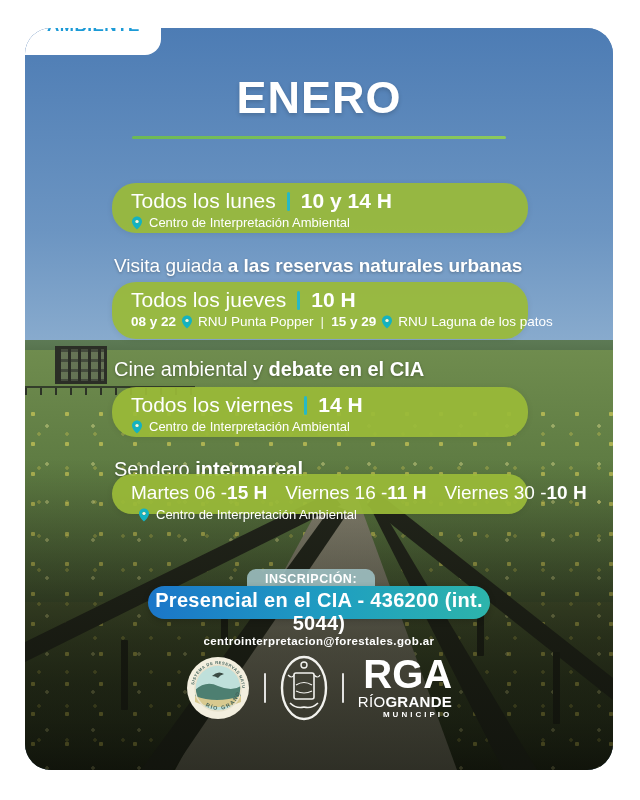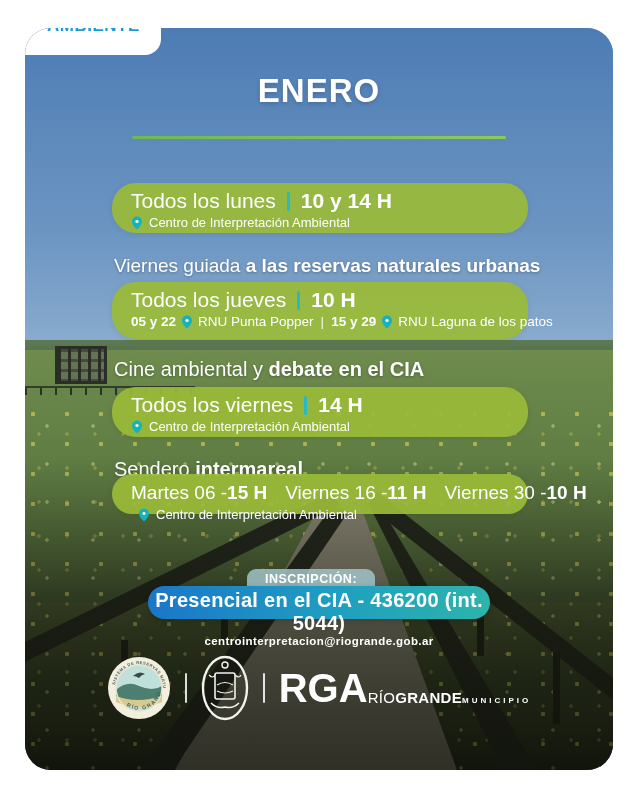--- a/index.html
+++ b/index.html
@@ -60,21 +60,21 @@
   
   .tab { position:absolute; left:0; top:0; width:136px; height:27px; background:#ffffff;
     border-radius:0 0 16px 0; z-index:6; }
   .tab-label { position:absolute; left:22px; top:-12px; font-size:17px; font-weight:800;
     color:#1b9ad6; letter-spacing:.5px; white-space:nowrap; }
 
   
   .content { position:absolute; inset:0; z-index:5; color:#ffffff; }
 
   .title { position:absolute; left:0; top:44px; width:588px; text-align:center;
-    font-size:33px; font-weight:800; letter-spacing:1px;
+    font-size:45px; font-weight:800; letter-spacing:1px;
     text-shadow:0 2px 4px rgba(0,0,0,.18); }
   .title-rule { position:absolute; left:107px; top:108px; width:374px; height:3px;
     background:linear-gradient(90deg,#6db955,#8cc95c); border-radius:2px; }
 
   .sec-title { position:absolute; left:89px; font-size:20px; font-weight:400;
     text-shadow:0 1px 3px rgba(0,0,0,.3); white-space:nowrap; }
   .sec-title b { font-weight:800; }
 
   .card { position:absolute; left:87px; width:416px; border-radius:24px;
     background:rgba(154,186,56,.93); padding:6px 12px 6px 19px;
@@ -103,21 +103,21 @@
     text-align:center; padding-top:3px; box-shadow:0 2px 6px rgba(0,0,0,.2); }
   .insc-l1 { font-size:20px; font-weight:800; letter-spacing:.3px; }
   .insc-l2 { font-size:11.5px; font-weight:700; letter-spacing:.4px; margin-top:0px; }
 
   
   .logos { position:absolute; left:0; top:620px; width:588px; height:80px;
     display:flex; align-items:center; justify-content:center; gap:14px; }
   .logo-divider { width:2px; height:30px; background:rgba(255,255,255,.85); border-radius:1px; }
   .badge-svg { width:64px; height:64px; }
   .emblem-svg { width:48px; height:66px; }
-  .rga { display:flex; flex-direction:row; align-items:flex-end; line-height:1; }
+  .rga { display:flex; flex-direction:column; align-items:flex-end; line-height:1; }
   .rga-main { font-size:40px; font-weight:900; letter-spacing:0px; color:#fff;
     line-height:.85; }
   .rga-sub { font-size:15px; color:#ffffff; margin-top:3px; letter-spacing:.3px; }
   .rga-sub .light { font-weight:400; }
   .rga-sub b { font-weight:800; }
   .rga-muni { font-size:8px; color:#fff; letter-spacing:3px; font-weight:600; margin-top:2px; }
 </style>
 </head>
 <body>
 
@@ -156,29 +156,29 @@
           </div>
         <div class="card-sub">
           <svg class="pin" viewBox="0 0 24 28">
             <path fill="#13b2c2" d="M12 1C6.5 1 2 5.5 2 11c0 7.4 10 16 10 16s10-8.6 10-16C22 5.5 17.5 1 12 1zm0 13.6a3.6 3.6 0 1 1 0-7.2 3.6 3.6 0 0 1 0 7.2z"></path>
             <circle cx="12" cy="11" r="3.2" fill="#eef6ef"></circle>
           </svg>
           <span>Centro de Interpretación Ambiental</span>
         </div>
       </div>
 
-      <div class="sec-title" style="top:227px; font-size:19px;"><span>Viernes guiada </span><b>a las reservas naturales urbanas</b></div>
+      <div class="sec-title" style="top:227px; font-size:19px;"><span>Visita guiada </span><b>a las reservas naturales urbanas</b></div>
       <div class="card" style="top:254px; height:57px;">
         <div class="card-main">
             <span>Todos los jueves</span>
             <span class="tbar"></span>
             <b>10 H</b>
           </div>
         <div class="card-sub" style="font-size:13.5px;">
-          <b>05 y 22</b>
+          <b>08 y 22</b>
           <svg class="pin" viewBox="0 0 24 28" style="margin-right:5px;">
             <path fill="#13b2c2" d="M12 1C6.5 1 2 5.5 2 11c0 7.4 10 16 10 16s10-8.6 10-16C22 5.5 17.5 1 12 1zm0 13.6a3.6 3.6 0 1 1 0-7.2 3.6 3.6 0 0 1 0 7.2z"></path>
             <circle cx="12" cy="11" r="3.2" fill="#eef6ef"></circle>
           </svg>
           <span>RNU Punta Popper</span>
           <span class="sub-sep">|</span>
           <b>15 y 29</b>
           <svg class="pin" viewBox="0 0 24 28" style="margin-right:5px;">
             <path fill="#13b2c2" d="M12 1C6.5 1 2 5.5 2 11c0 7.4 10 16 10 16s10-8.6 10-16C22 5.5 17.5 1 12 1zm0 13.6a3.6 3.6 0 1 1 0-7.2 3.6 3.6 0 0 1 0 7.2z"></path>
             <circle cx="12" cy="11" r="3.2" fill="#eef6ef"></circle>
@@ -220,21 +220,21 @@
             <path fill="#13b2c2" d="M12 1C6.5 1 2 5.5 2 11c0 7.4 10 16 10 16s10-8.6 10-16C22 5.5 17.5 1 12 1zm0 13.6a3.6 3.6 0 1 1 0-7.2 3.6 3.6 0 0 1 0 7.2z"></path>
             <circle cx="12" cy="11" r="3.2" fill="#eef6ef"></circle>
           </svg>
           <span>Centro de Interpretación Ambiental</span>
         </div>
       </div>
 
       <div class="insc-badge"><span>INSCRIPCIÓN:</span></div>
       <div class="insc-pill">
         <div class="insc-l1">Presencial en el CIA - 436200 (int. 5044)</div>
-        <div class="insc-l2">centrointerpretacion@riogrande.gob.ar</div>
+        <div class="insc-l2">centrointerpretacion@forestales.gob.ar</div>
       </div>
 
       <div class="logos">
         <svg class="badge-svg" viewBox="0 0 64 64">
           <circle cx="32" cy="32" r="31" fill="#f3efdf"></circle>
           <circle cx="32" cy="32" r="23" fill="#bfe0db"></circle>
           <path d="M9 34 Q20 24 32 30 Q46 36 55 30 L55 42 Q32 52 9 42 Z" fill="#4d7f71"></path>
           <path d="M9 40 Q30 48 55 40 L55 46 Q32 56 9 46 Z" fill="#d8c98f"></path>
           <path d="M26 20 q6 -6 12 -2 q-4 1 -6 4 q-3 -2 -6 -2 Z" fill="#3a4a44"></path>
           <circle cx="32" cy="32" r="23" fill="none" stroke="#e8e2cc" stroke-width="1.5"></circle>

